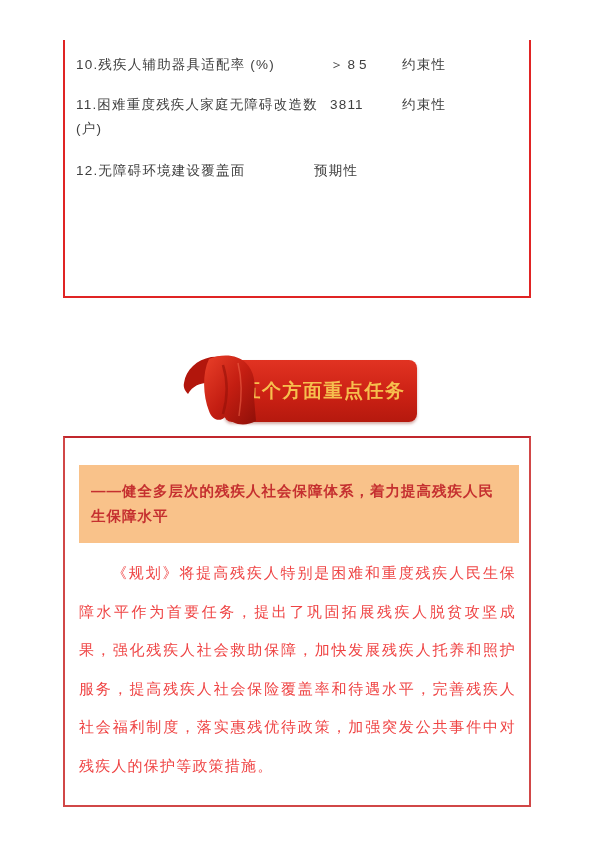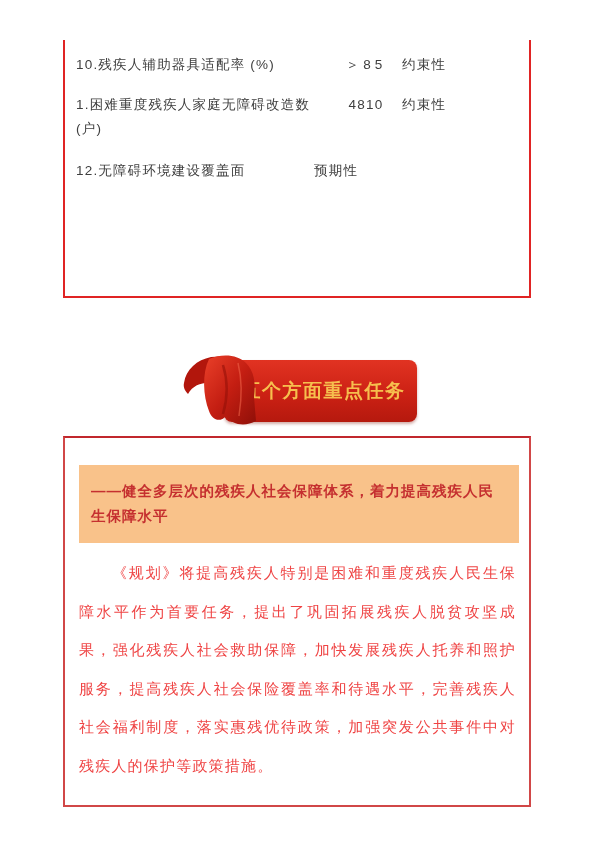--- a/index.html
+++ b/index.html
@@ -30,21 +30,21 @@
     color: #3e3e3e;
     font-size: 13.5px;
     letter-spacing: 1.2px;
     line-height: 24px;
   }
   .t-row.r0 { margin-top: 13px; }
   .t-row.r1 { margin-top: 16px; }
   .t-row.r2 { margin-top: 16px; align-items: center; }
   .c-label { width: 254px; }
   .c-label .l2 { display: block; }
-  .c-value { width: 72px; text-align: center; }
+  .c-value { width: 72px; }
   .c-type  { width: 90px; text-align: left; }
   .r0 .c-value { letter-spacing: 4px; }
   .r2 .c-label { width: 238px; }
   .r2 .c-value { width: 132px; text-align: center; line-height: 25px; }
   .r2 .c-type  { width: 66px; align-self: flex-end; line-height: 27px; }
 
   
   .banner-wrap {
     position: absolute;
     left: 224px; top: 360px;
@@ -113,24 +113,24 @@
       <div class="c-label">
         <span>10.残疾人辅助器具适配率 (%)</span>
         <span class="l2"></span>
       </div>
       <div class="c-value">＞85</div>
       <div class="c-type">约束性</div>
     </div>
 
     <div class="t-row r1">
       <div class="c-label">
-        <span>1.困难重度残疾人家庭无障碍改造数</span>
+        <span>11.困难重度残疾人家庭无障碍改造数</span>
         <span class="l2">(户)</span>
       </div>
-      <div class="c-value">4810</div>
+      <div class="c-value">3811</div>
       <div class="c-type">约束性</div>
     </div>
 
     <div class="t-row r2">
       <div class="c-label">
         <span>12.无障碍环境建设覆盖面</span>
         <span class="l2"></span>
       </div>
       <div class="c-type">预期性</div>
     </div>

